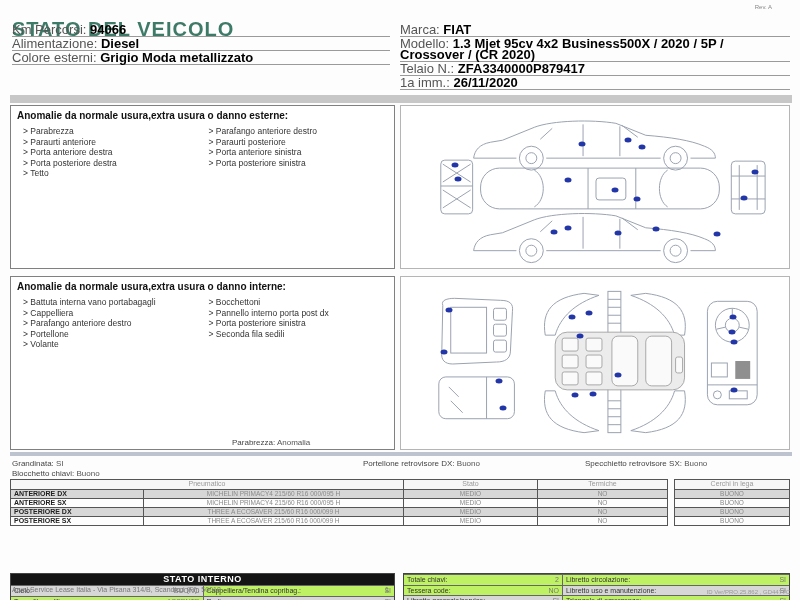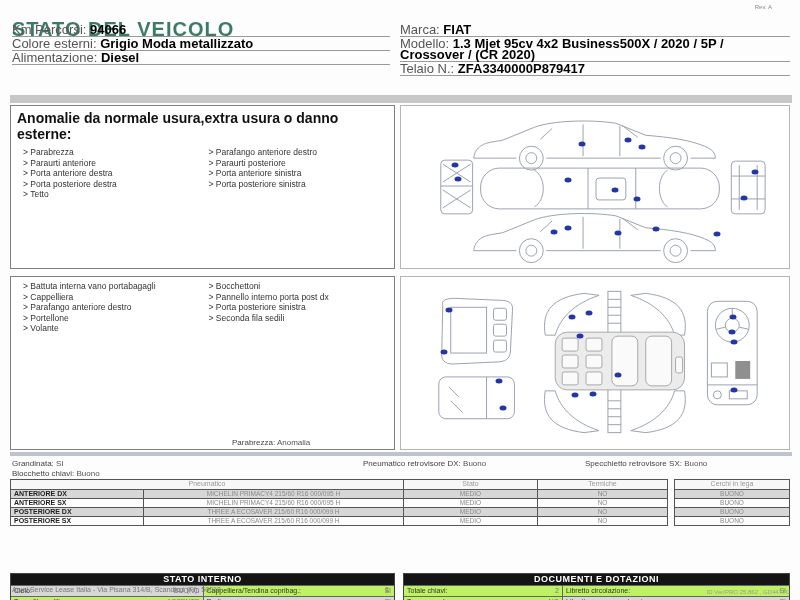--- a/index.html
+++ b/index.html
@@ -17,21 +17,21 @@
   .info-row .lbl { color:#555; }
   .info-row .val { color:#000; font-weight:bold; }
 
   .band { position:absolute; left:10px; width:782px; background:#c7c7c7; }
   .band-top { top:95px; height:8px; }
   .band-bottom { top:452px; height:4px; background:#bdc4cf; }
 
   .anom-box { position:absolute; left:10px; width:385px; border:1px solid #808080; background:#fff; padding:4px 6px; }
   .anom-ext { top:105px; height:164px; }
   .anom-int { top:276px; height:174px; }
-  .anom-title { font-size:14px; font-weight:bold; color:#111; margin-bottom:5px; }
+  .anom-title { font-size:10px; font-weight:bold; color:#111; margin-bottom:5px; }
   .anom-cols { display:flex; }
   .anom-col { width:50%; padding-left:6px; padding-right:8px; }
   .anom-item { font-size:8.5px; line-height:10.5px; color:#333; }
 
   .diagram-box { position:absolute; left:400px; width:390px; border:1px solid #b5b5b5; background:#fff; }
   .diag-ext { top:105px; height:164px; }
   .diag-int { top:276px; height:174px; }
   .diagram-box svg { position:absolute; left:0; top:0; width:100%; height:100%; }
   .dotlayer { position:absolute; inset:0; }
   .dot { position:absolute; width:7px; height:5px; border-radius:50%; transform:translate(-50%,-50%); }
@@ -83,28 +83,29 @@
 </head>
 <body>
 
 <div class="page">
 
   <div class="title" style="color: rgb(61, 122, 104);">STATO DEL VEICOLO</div>
   <div class="rev">Rev. A</div>
 
   <div class="info-block info-left">
     <div class="info-row"><span class="lbl">Km Percorsi:</span> <span class="val">94066</span></div>
+    <div class="info-row"><span class="lbl">Alimentazione:</span> <span class="val">Diesel</span></div>
     <div class="info-row"><span class="lbl">Colore esterni:</span> <span class="val">Grigio Moda metallizzato</span></div>
-    <div class="info-row"><span class="lbl">Alimentazione:</span> <span class="val">Diesel</span></div>
   </div>
 
   <div class="info-block info-right">
     <div class="info-row"><span class="lbl">Marca:</span> <span class="val">FIAT</span></div>
     <div class="info-row"><span class="lbl">Modello:</span> <span class="val">1.3 Mjet 95cv 4x2 Business500X / 2020 / 5P / Crossover / (CR 2020)</span></div>
     <div class="info-row"><span class="lbl">Telaio N.:</span> <span class="val">ZFA3340000P879417</span></div>
+    <div class="info-row"><span class="lbl">1a imm.:</span> <span class="val">26/11/2020</span></div>
   </div>
 
   <div class="band band-top"></div>
 
   <div class="anom-box anom-ext">
     <div class="anom-title">Anomalie da normale usura,extra usura o danno esterne:</div>
     <div class="anom-cols">
       <div class="anom-col">
         <div class="anom-item"><span>&gt;</span> <span>Parabrezza</span></div>
         <div class="anom-item"><span>&gt;</span> <span>Paraurti anteriore</span></div>
@@ -158,20 +159,21 @@
         <div class="dot" style="left: 343px; top: 92px; background: rgb(35, 54, 168);"></div>
         <div class="dot" style="left: 153px; top: 126px; background: rgb(35, 54, 168);"></div>
         <div class="dot" style="left: 167px; top: 122px; background: rgb(35, 54, 168);"></div>
         <div class="dot" style="left: 217px; top: 127px; background: rgb(35, 54, 168);"></div>
         <div class="dot" style="left: 255px; top: 123px; background: rgb(35, 54, 168);"></div>
         <div class="dot" style="left: 316px; top: 128px; background: rgb(35, 54, 168);"></div>
       </div>
   </div>
 
   <div class="anom-box anom-int">
+    <div class="anom-title">Anomalie da normale usura,extra usura o danno interne:</div>
     <div class="anom-cols">
       <div class="anom-col">
         <div class="anom-item"><span>&gt;</span> <span>Battuta interna vano portabagagli</span></div>
         <div class="anom-item"><span>&gt;</span> <span>Cappelliera</span></div>
         <div class="anom-item"><span>&gt;</span> <span>Parafango anteriore destro</span></div>
         <div class="anom-item"><span>&gt;</span> <span>Portellone</span></div>
         <div class="anom-item"><span>&gt;</span> <span>Volante</span></div>
       </div>
       <div class="anom-col">
         <div class="anom-item"><span>&gt;</span> <span>Bocchettoni</span></div>
@@ -240,21 +242,21 @@
         <div class="dot" style="left: 331px; top: 55px; background: rgb(35, 54, 168);"></div>
         <div class="dot" style="left: 333px; top: 65px; background: rgb(35, 54, 168);"></div>
         <div class="dot" style="left: 333px; top: 113px; background: rgb(35, 54, 168);"></div>
       </div>
   </div>
 
   <div class="band band-bottom"></div>
 
   <div class="summary-item" style="left:12px; top:459px;"><span class="lbl">Grandinata:</span> <span class="val">SI</span></div>
   <div class="summary-item" style="left:232px; top:438px;"><span class="lbl">Parabrezza:</span> <span class="val">Anomalia</span></div>
-  <div class="summary-item" style="left:363px; top:459px;"><span class="lbl">Pneumatico retrovisore DX:</span> <span class="val">Buono</span></div>
+  <div class="summary-item" style="left:363px; top:459px;"><span class="lbl">Portellone retrovisore DX:</span> <span class="val">Buono</span></div>
   <div class="summary-item" style="left:585px; top:459px;"><span class="lbl">Specchietto retrovisore SX:</span> <span class="val">Buono</span></div>
   <div class="summary-item" style="left:12px; top:469px;"><span class="lbl">Blocchetto chiavi:</span> <span class="val">Buono</span></div>
 
   <div class="tires">
     <div class="t-row t-head">
       <div class="t-cell c-pneu">Pneumatico</div>
       <div class="t-cell c-stato">Stato</div>
       <div class="t-cell c-term">Termiche</div>
     </div>
     <div class="t-row sh">
@@ -339,21 +341,20 @@
           <span class="val">SI</span>
         </div>
       <div class="b-cell sh">
           <span class="lbl">CD(Navig.):</span>
           <span class="val">BUONO</span>
         </div>
     </div>
   </div>
 
   <div class="btable bt-right">
-    <div class="secbar" style="background: rgb(20, 20, 20);">DOCUMENTI E DOTAZIONI</div>
     <div class="b-row">
       <div class="b-cell cL">
           <span class="lbl">Totale chiavi:</span>
           <span class="val">2</span>
         </div>
       <div class="b-cell cR">
           <span class="lbl">Libretto circolazione:</span>
           <span class="val">SI</span>
         </div>
     </div>

